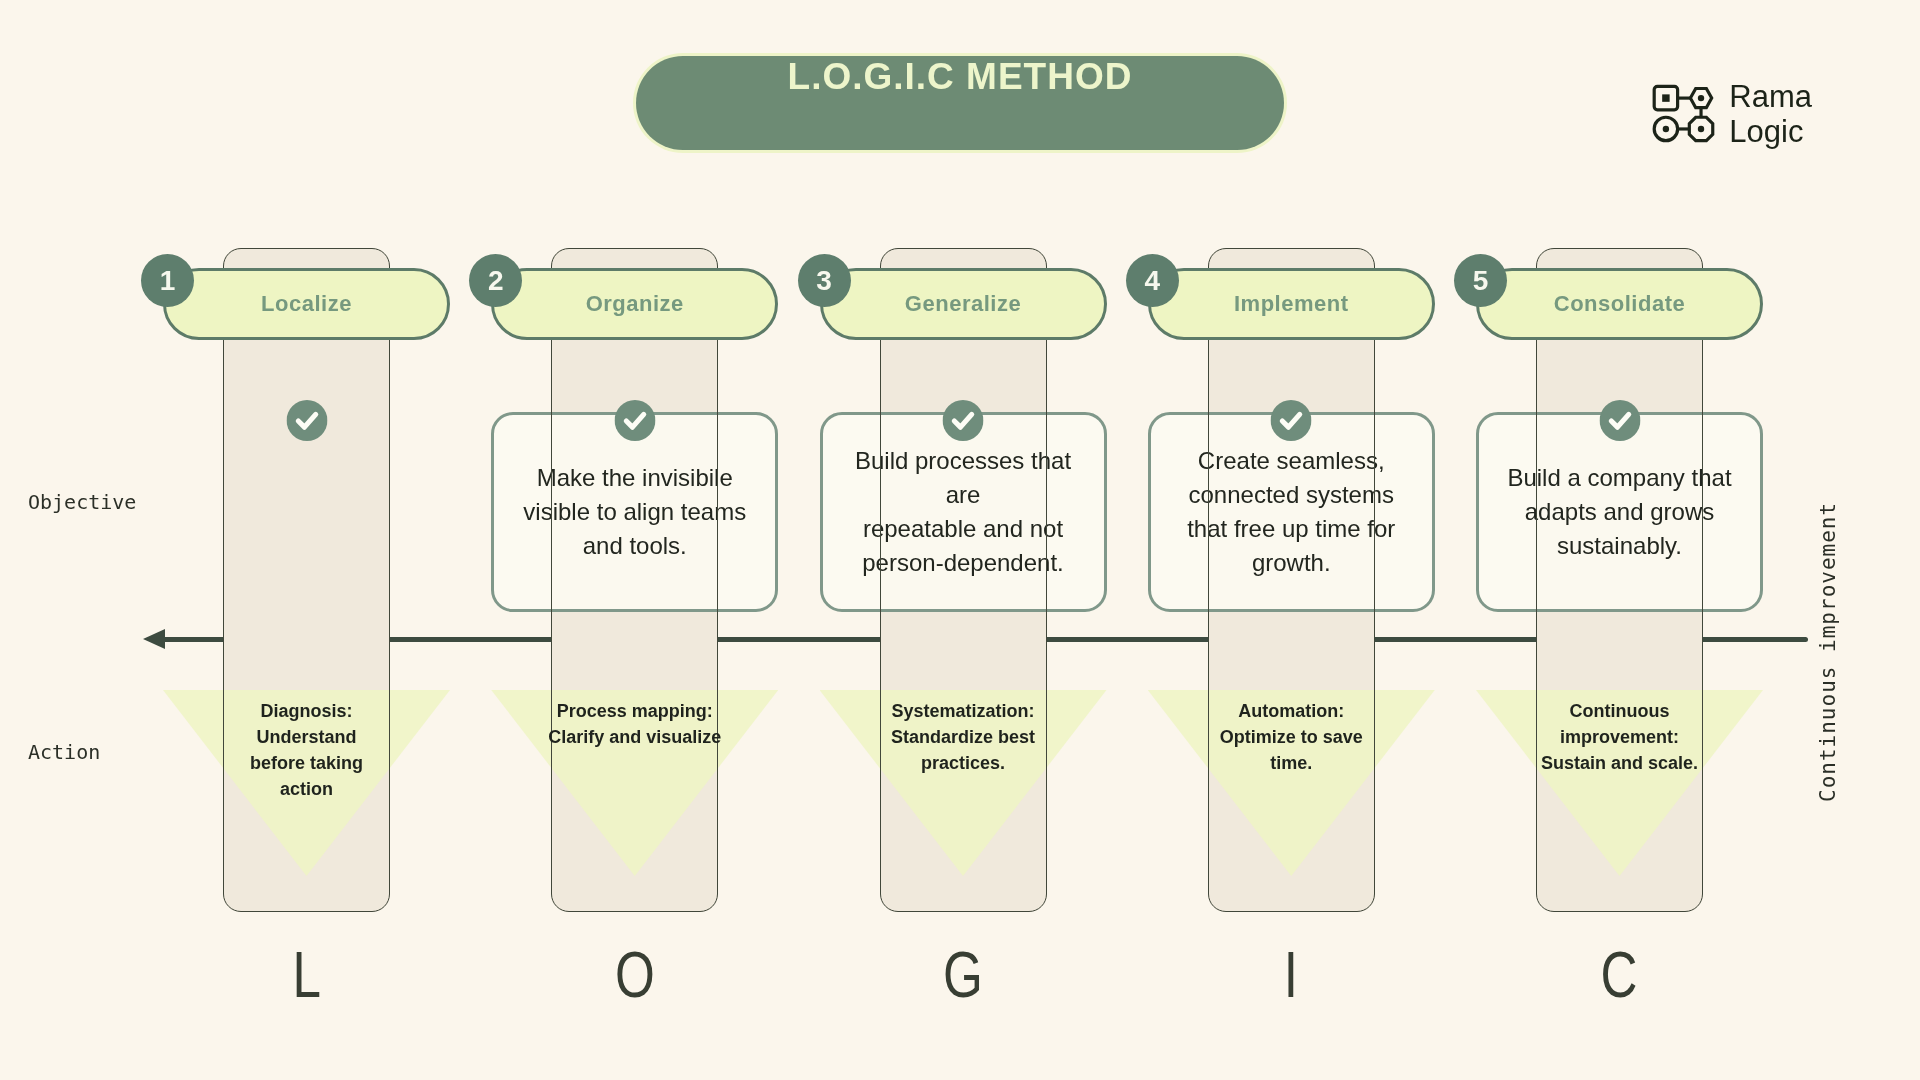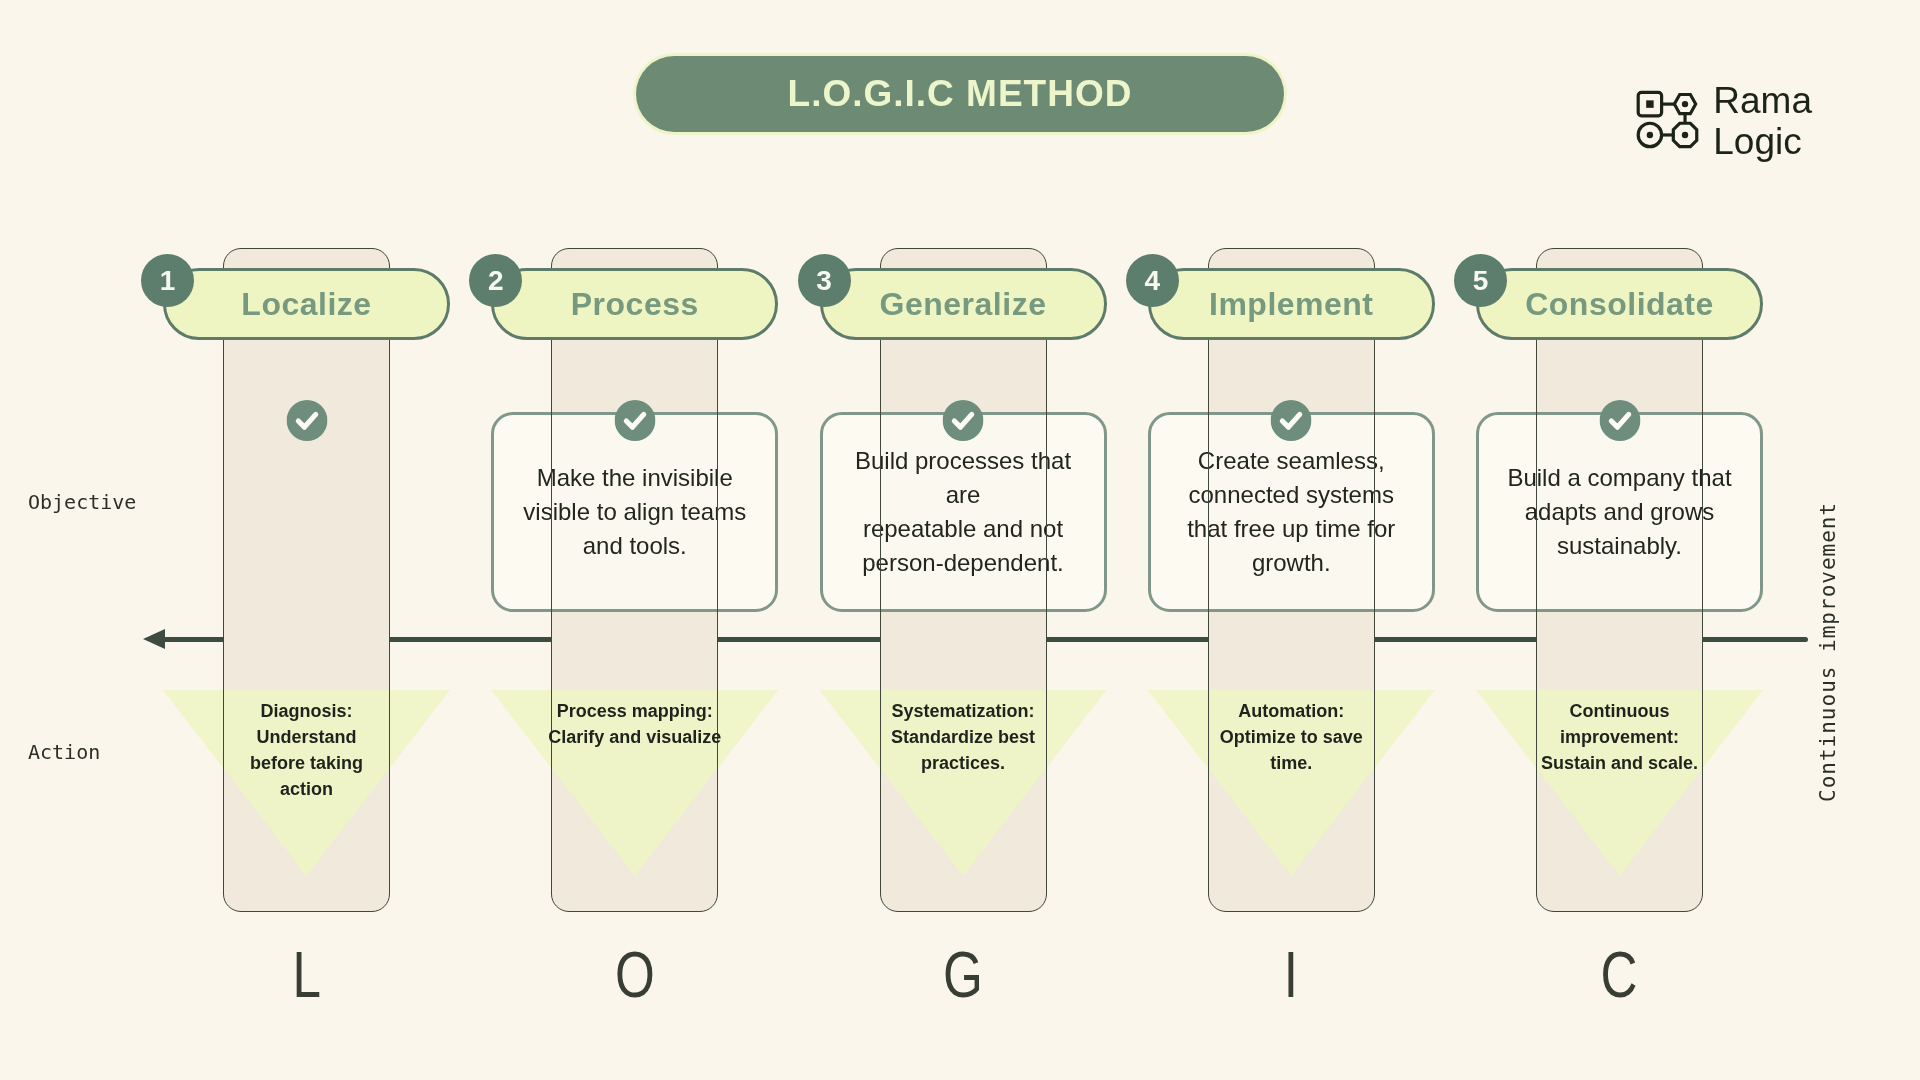--- a/index.html
+++ b/index.html
@@ -8,34 +8,34 @@
     position:relative;
     background:#fbf6ec;
     font-family:"Liberation Sans", sans-serif;
     color:#22261f;
     overflow:hidden;
   }
 
   
   .title-pill {
     position:absolute; top:56px; left:50%; transform:translateX(-50%);
-    width:648px; height:76px;
+    width:648px; height:94px;
     background:#6d8b74;
     border-radius:47px;
     box-shadow:0 0 0 3px #eef4c8;
-    display:flex; align-items:center; justify-content:center;
+    display:flex; align-items:flex-start; justify-content:center;
   }
   .title-pill span {
     color:#edf5cb; font-size:37px; font-weight:bold; letter-spacing:1px;
   }
   .logo {
     position:absolute; top:80px; right:108px;
     display:flex; align-items:center; gap:12px;
   }
-  .logo-text { font-size:37px; line-height:1.12; color:#1c2318; font-weight:500; }
+  .logo-text { font-size:31px; line-height:1.12; color:#1c2318; font-weight:500; }
 
   
   .row-label {
     position:absolute; left:28px;
     font-family:"DejaVu Sans Mono", monospace;
     font-size:20px; color:#2b2f27;
   }
   .row-label.objective { top:490px; }
   .row-label.action { top:740px; }
 
@@ -74,21 +74,21 @@
     background:transparent; border:1.5px solid #41473a; border-radius:18px;
     z-index:3; pointer-events:none;
   }
 
   .step-pill {
     position:absolute; top:78px; left:0; width:287px; height:72px;
     background:#eef5c3; border:3.5px solid #5d7b68; border-radius:36px;
     display:flex; align-items:center; justify-content:center;
     z-index:4;
   }
-  .step-pill span { color:#76997f; font-size:32px; font-weight:600; letter-spacing:.5px; }
+  .step-pill span { color:#76997f; font-size:22px; font-weight:600; letter-spacing:.5px; }
 
   .step-badge {
     position:absolute; top:64px; left:-22px; width:53px; height:53px;
     background:#5e7e6d; border-radius:50%;
     display:flex; align-items:center; justify-content:center;
     color:#f7f8ee; font-size:28px; font-weight:bold; z-index:5;
   }
 
   .objective-card {
     position:absolute; top:222px; left:0; width:287px; height:200px;
@@ -185,21 +185,21 @@
 action</div>
     <div class="tall-rect-outline"></div>
     <div class="big-letter">
       <span>L</span>
     </div>
   </div>
 
   <div class="column">
     <div class="tall-rect"></div>
     <div class="step-pill">
-      <span>Process</span>
+      <span>Organize</span>
     </div>
     <div class="step-badge">2</div>
     <div class="objective-card">
       <p>Make the invisibile
 visible to align teams
 and tools.</p>
     </div>
     <span class="check-badge">
       <svg viewBox="0 0 40 40" width="41" height="41">
           <circle cx="20" cy="20" r="20" fill="#6f8d7c"></circle>

